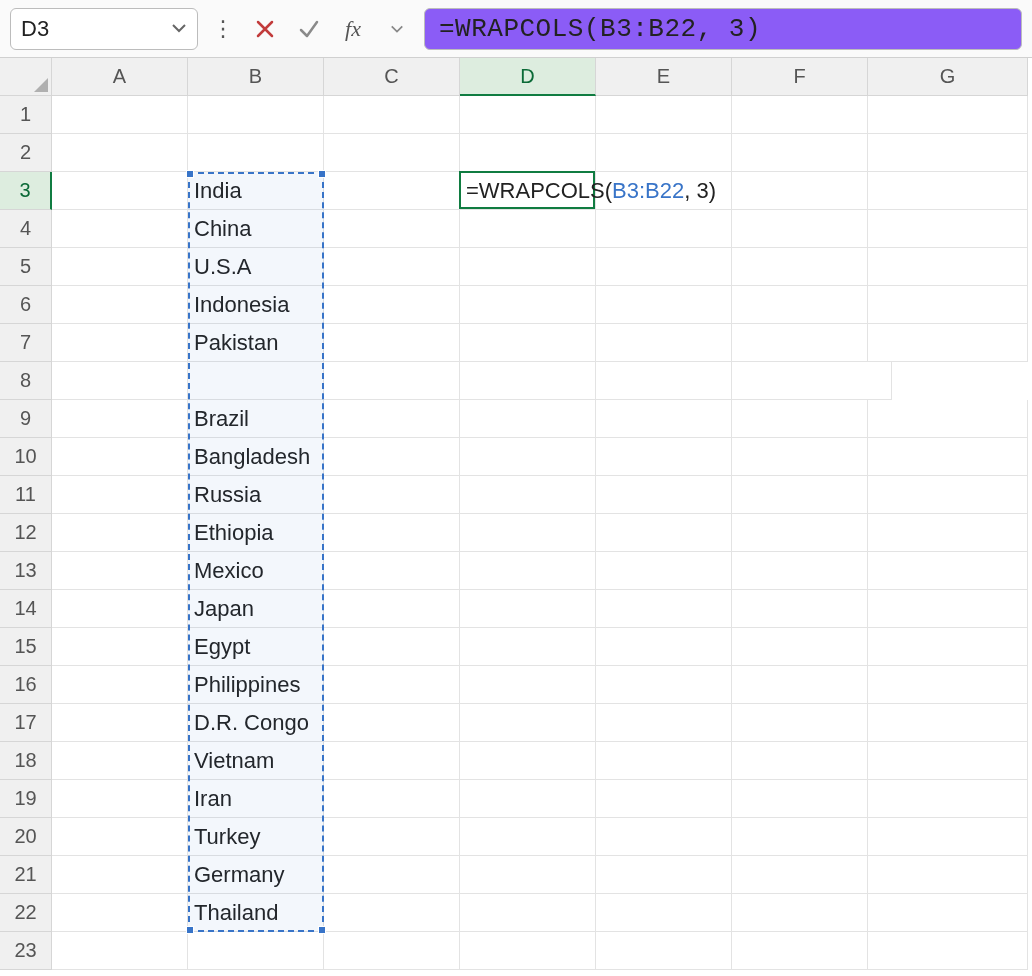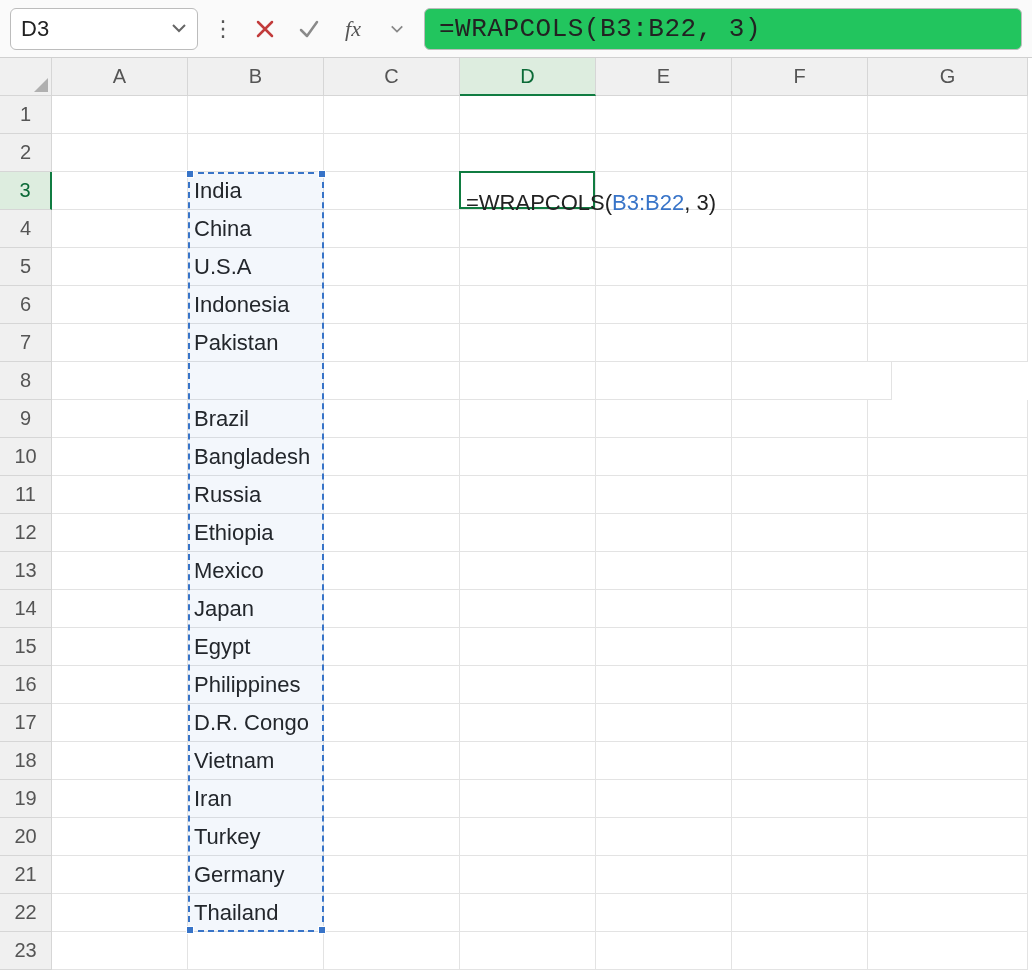--- a/index.html
+++ b/index.html
@@ -36,21 +36,21 @@
     color: #555;
     border-radius: 4px;
     text-align: right;
   }
   .fb-btn svg { display:block; }
   .formula-input {
     flex: 1;
     height: 42px;
     border: 1px solid #bcbcbc;
     border-radius: 6px;
-    background: #22c55e;
+    background: #8b5cf6;
     display: flex;
     align-items: center;
     padding: 0 14px;
     font-family: Consolas, "Courier New", monospace;
     font-size: 26px;
     color: #222;
     letter-spacing: 0.5px;
   }
 
   
@@ -461,18 +461,18 @@
       </div>
     </div>
 
   <div class="marquee" id="marquee" style="left: 188px; top: 114px; width: 136px; height: 760px;">
     <div class="handle h-tl"></div>
     <div class="handle h-tr"></div>
     <div class="handle h-bl"></div>
     <div class="handle h-br"></div>
   </div>
   <div class="active-cell-border" id="activeBorder" style="left: 459px; top: 113px; width: 136px; height: 38px;"></div>
-  <div class="formula-display" id="inlineFormula" style="left: 462px; top: 126px; height: 38px;">
+  <div class="formula-display" id="inlineFormula" style="left: 462px; top: 114px; height: 38px;">
     <span>=WRAPCOLS(</span>
       <span class="ref">B3:B22</span>
       <span>, 3)</span>
   </div>
 </div>
 
 </body></html>

